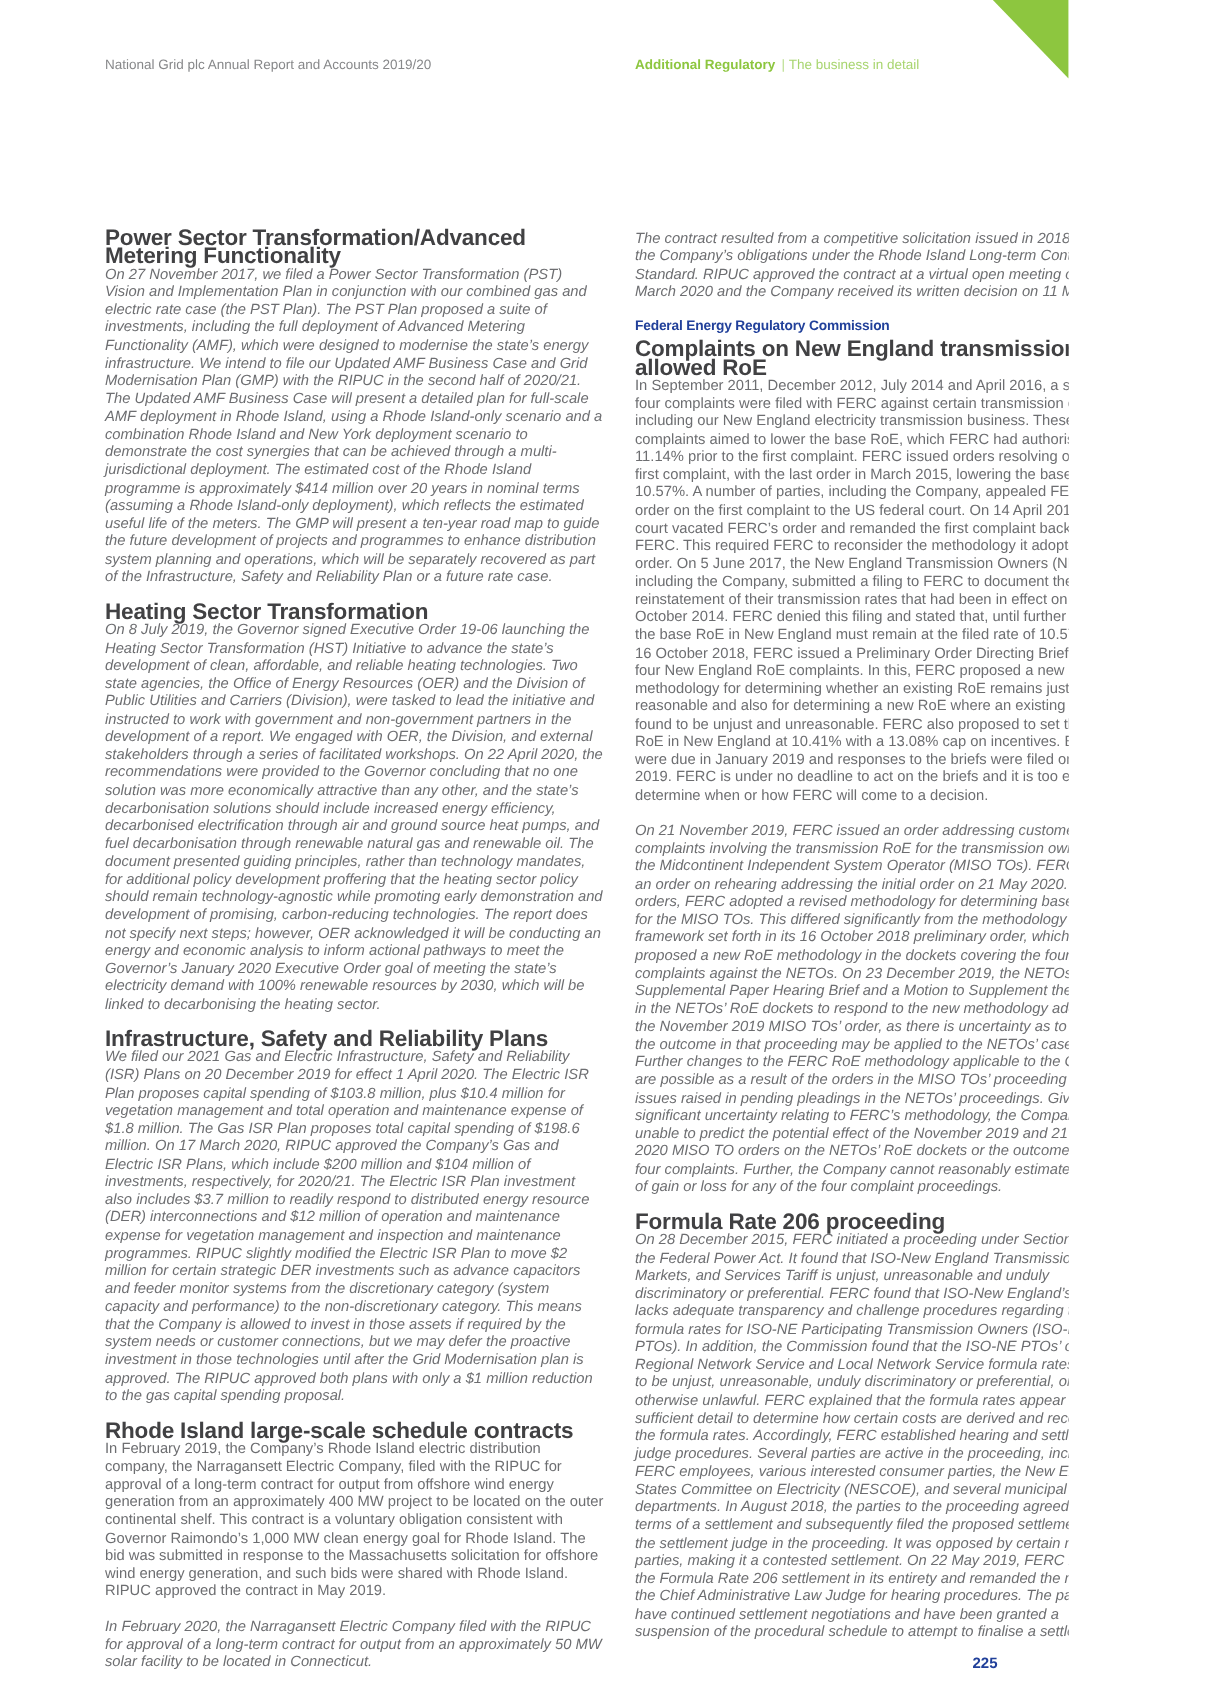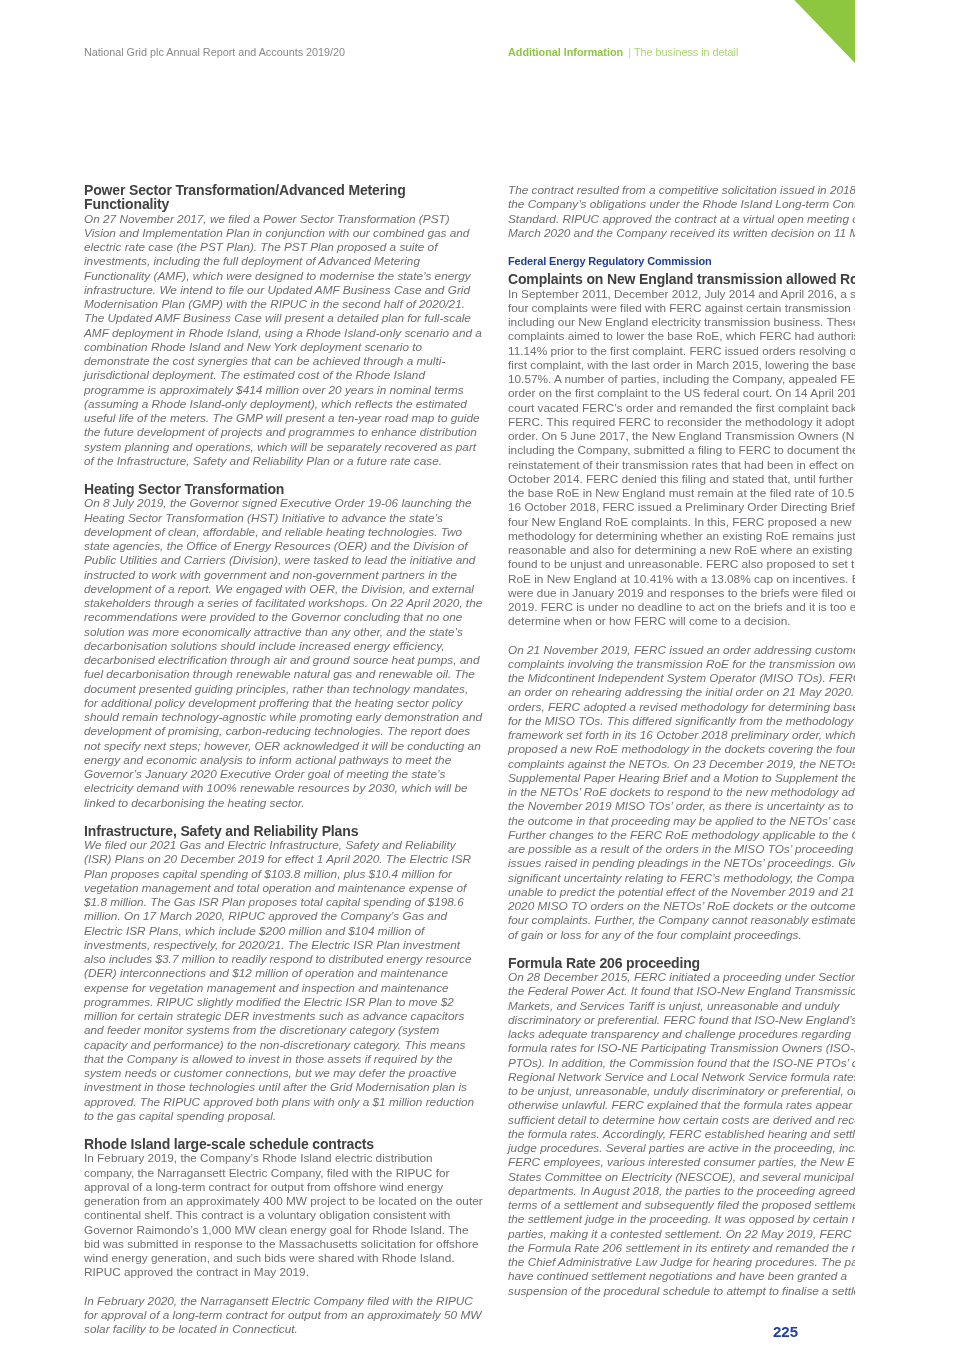--- a/index.html
+++ b/index.html
@@ -43,56 +43,56 @@
     color: #6d6e71;
     font-size: 11.8px;
     line-height: 14.25px;
     text-align: left;
   }
   .col-left { left: 84px; }
   .col-right { left: 508px; }
   .section { margin-top: 14px; }
   .section:first-child { margin-top: 0; }
   h3.section-heading {
-    font-size: 14px;
+    font-size: 18px;
     font-weight: bold;
     color: #414143;
     letter-spacing: -0.15px;
     line-height: 14.25px;
   }
   h3.ferc-heading {
     font-size: 11px;
     font-weight: bold;
     color: #21409a;
     letter-spacing: -0.15px;
     line-height: 14.25px;
     margin-bottom: 4px;
   }
   .col p { margin: 0 0 14px 0; }
   .col p:last-child { margin-bottom: 0; font-style: italic; }
   .page-number {
     position: absolute;
     top: 1323px;
     right: 57px;
-    font-size: 15px;
+    font-size: 12px;
     font-weight: bold;
     color: #21409a;
   }
 </style>
 </head>
 <body>
 
 <div class="page">
 
   <div class="corner-triangle"></div>
 
   <div class="header">
     <span class="report-title">National Grid plc Annual Report and Accounts 2019/20</span>
     <span class="crumbs">
-      <span class="section-label">Additional Information</span><span class="crumb-divider">|</span><span class="subsection-label">The business in detail</span>
+      <span class="section-label">Additional Regulatory</span><span class="crumb-divider">|</span><span class="subsection-label">The business in detail</span>
     </span>
   </div>
 
   <div class="col col-left">
     <div class="section">
       <h3 class="section-heading">Power Sector Transformation/Advanced Metering Functionality</h3>
       <p>On 27 November 2017, we filed a Power Sector Transformation (PST) Vision and Implementation Plan in conjunction with our combined gas and electric rate case (the PST Plan). The PST Plan proposed a suite of investments, including the full deployment of Advanced Metering Functionality (AMF), which were designed to modernise the state’s energy infrastructure. We intend to file our Updated AMF Business Case and Grid Modernisation Plan (GMP) with the RIPUC in the second half of 2020/21. The Updated AMF Business Case will present a detailed plan for full-scale AMF deployment in Rhode Island, using a Rhode Island-only scenario and a combination Rhode Island and New York deployment scenario to demonstrate the cost synergies that can be achieved through a multi-jurisdictional deployment. The estimated cost of the Rhode Island programme is approximately $414 million over 20 years in nominal terms (assuming a Rhode Island-only deployment), which reflects the estimated useful life of the meters. The GMP will present a ten-year road map to guide the future development of projects and programmes to enhance distribution system planning and operations, which will be separately recovered as part of the Infrastructure, Safety and Reliability Plan or a future rate case.</p>
     </div>
     <div class="section">
       <h3 class="section-heading">Heating Sector Transformation</h3>

